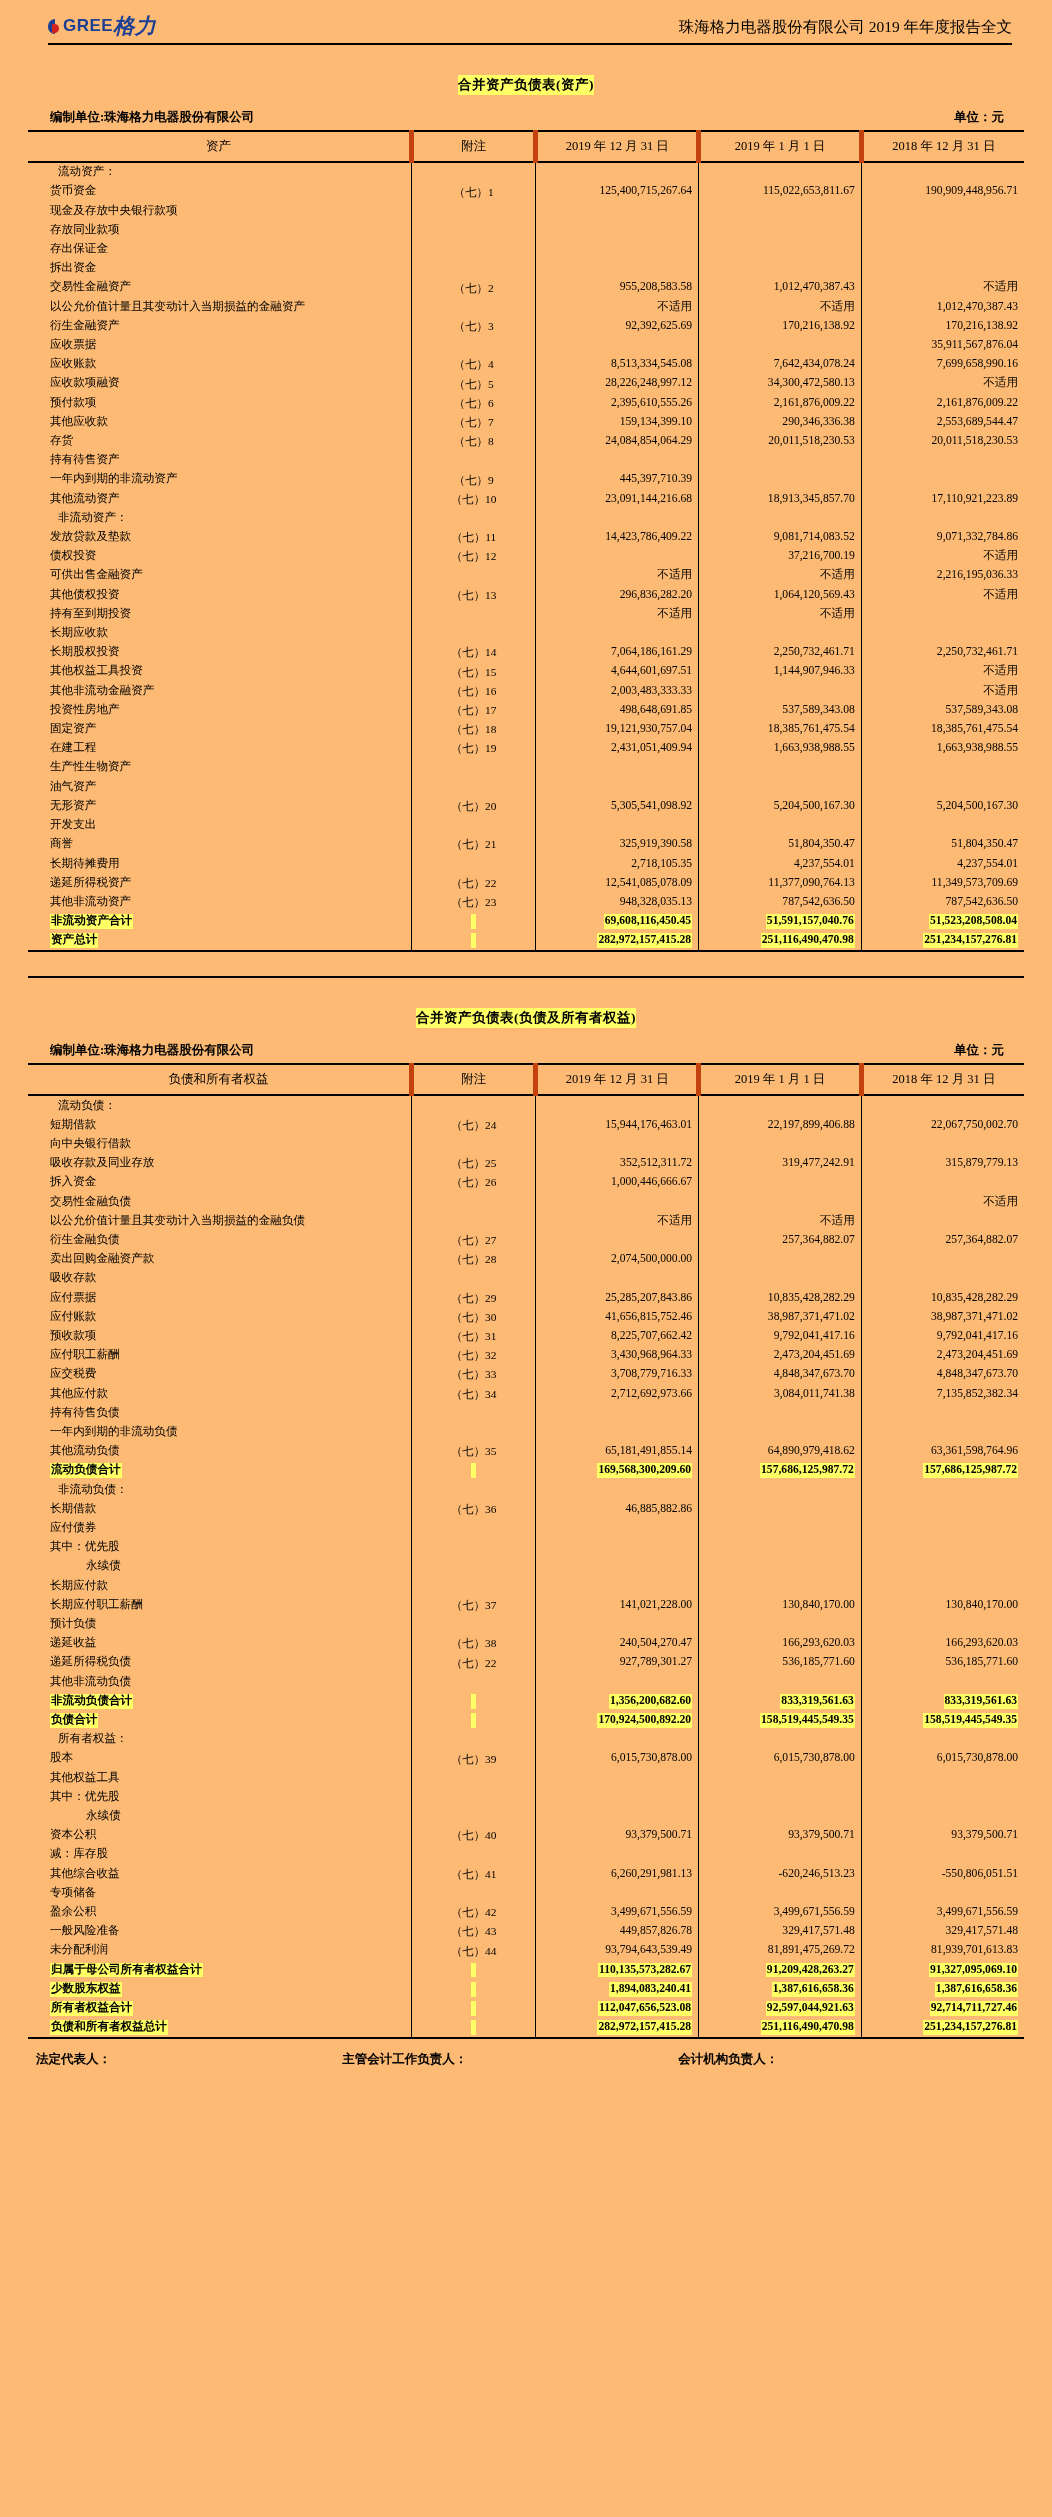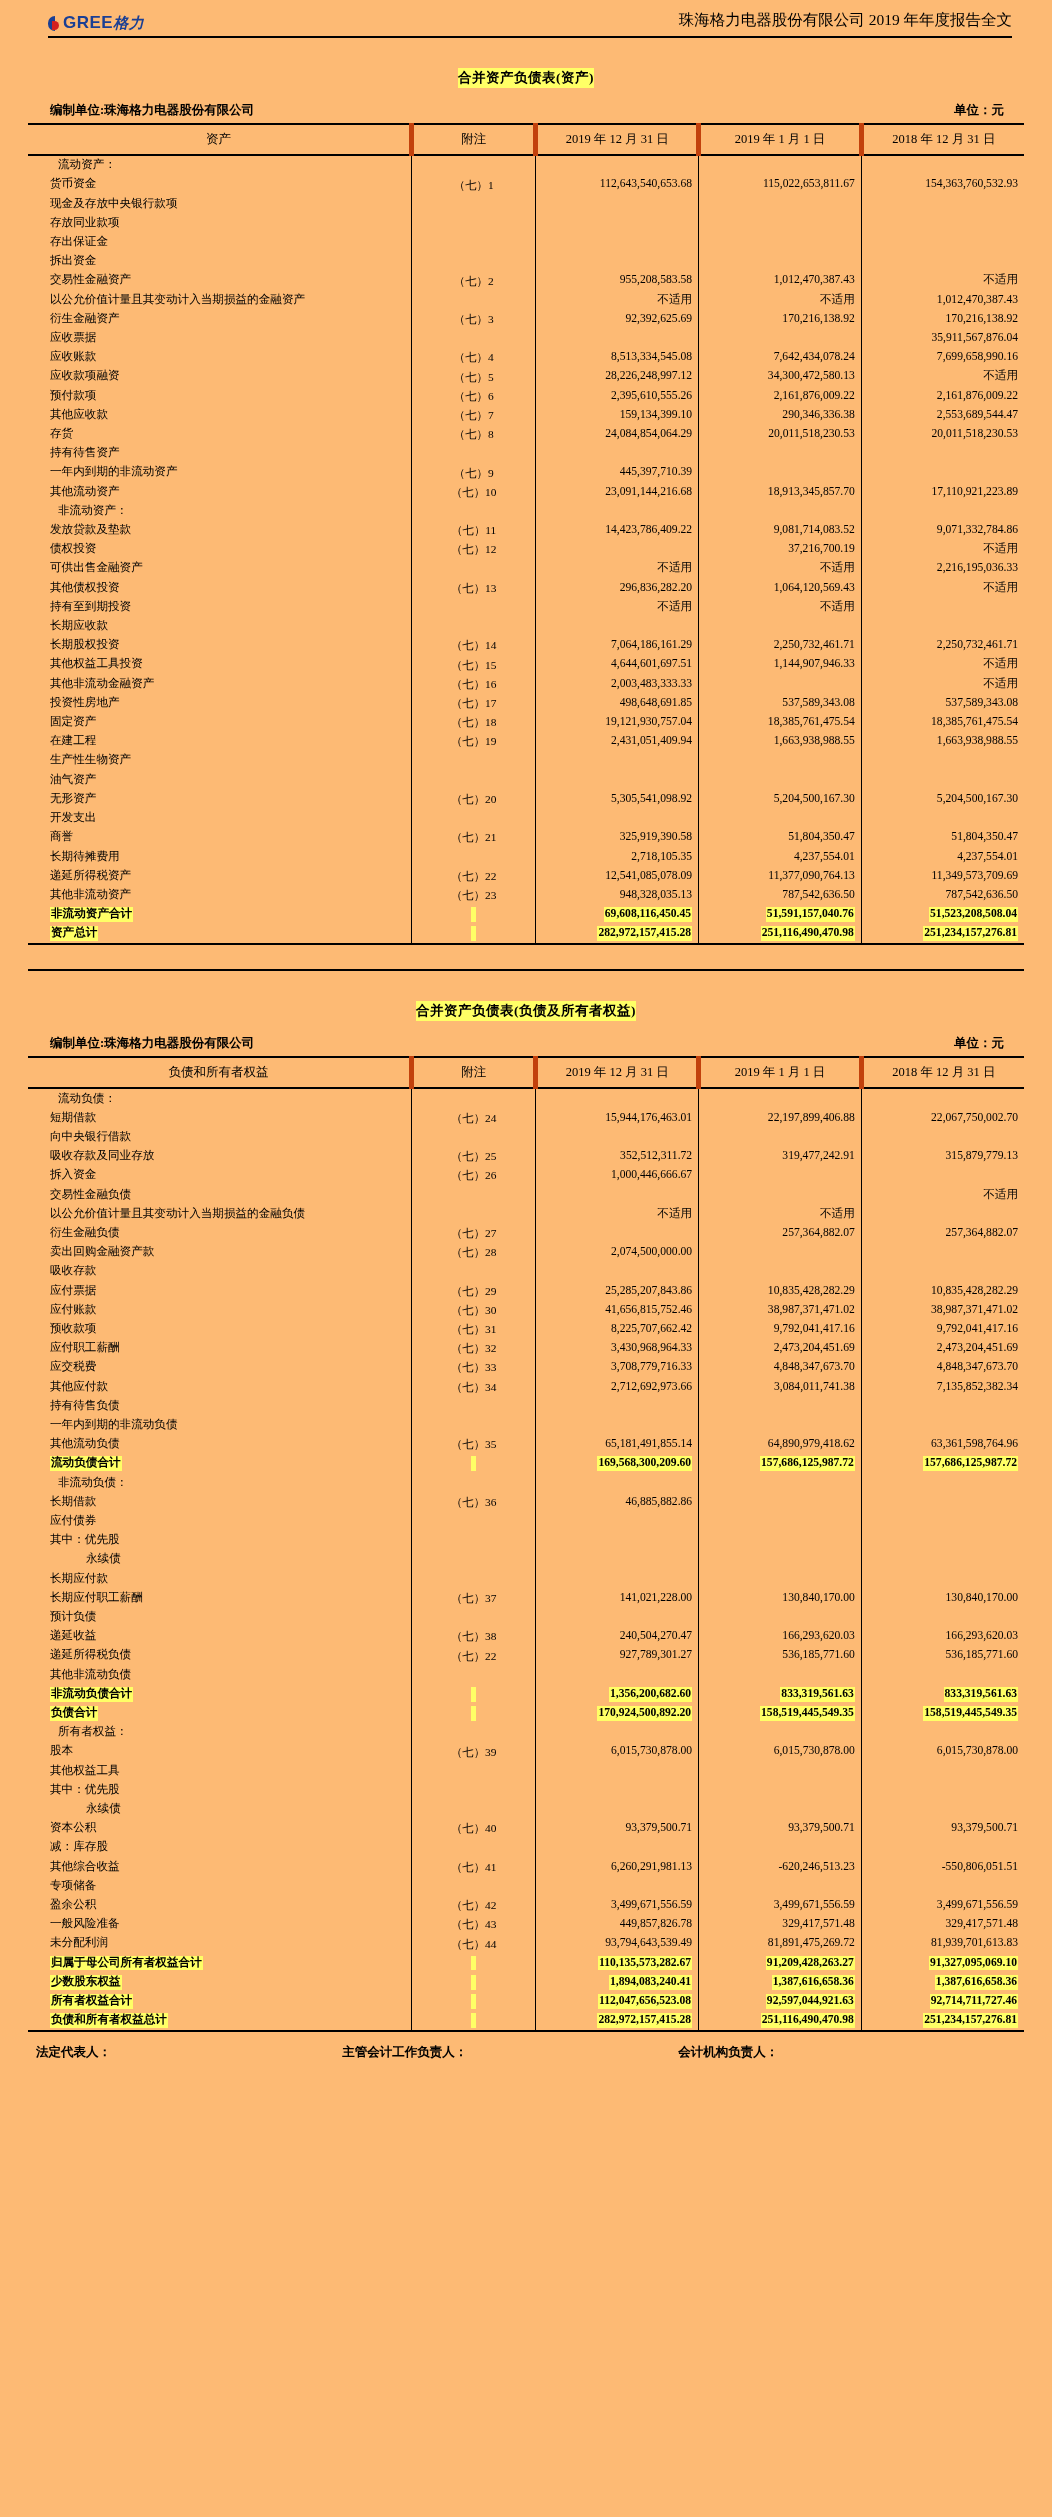--- a/index.html
+++ b/index.html
@@ -49,21 +49,21 @@
     background:#1b3f94;
     border-radius: 7px 0 0 7px;
   }
   .logo-mark:after {
     content:""; position:absolute; left:4px; top:5px;
     width:7px; height:9px;
     background:#d32020;
     border-radius: 0 5px 5px 0;
   }
   .logo-text { color:#1b3f94; }
-  .logo-cn { color:#1b3f94; font-size: 15px; font-family:"DejaVu Sans", sans-serif; font-style: italic; }
+  .logo-cn { color:#1b3f94; font-size: 21px; font-family:"DejaVu Sans", sans-serif; font-style: italic; }
   .header-title {
     font-size: 15.5px;
     font-weight: 500;
   }
   .header-rule {
     height: 2px;
     background: #000;
     margin: 3px 40px 0 48px;
   }
 
@@ -200,23 +200,23 @@
           <tr>
             <td class="item" style="padding-left: 30px;">流动资产：</td>
             <td class="note"></td>
             <td class="val"></td>
             <td class="val"></td>
             <td class="val"></td>
           </tr>
           <tr>
             <td class="item">货币资金</td>
             <td class="note">（七）1</td>
-            <td class="val">112,643,540,653.68</td>
+            <td class="val">125,400,715,267.64</td>
             <td class="val">115,022,653,811.67</td>
-            <td class="val">154,363,760,532.93</td>
+            <td class="val">190,909,448,956.71</td>
           </tr>
           <tr>
             <td class="item">现金及存放中央银行款项</td>
             <td class="note"></td>
             <td class="val"></td>
             <td class="val"></td>
             <td class="val"></td>
           </tr>
           <tr>
             <td class="item">存放同业款项</td>

